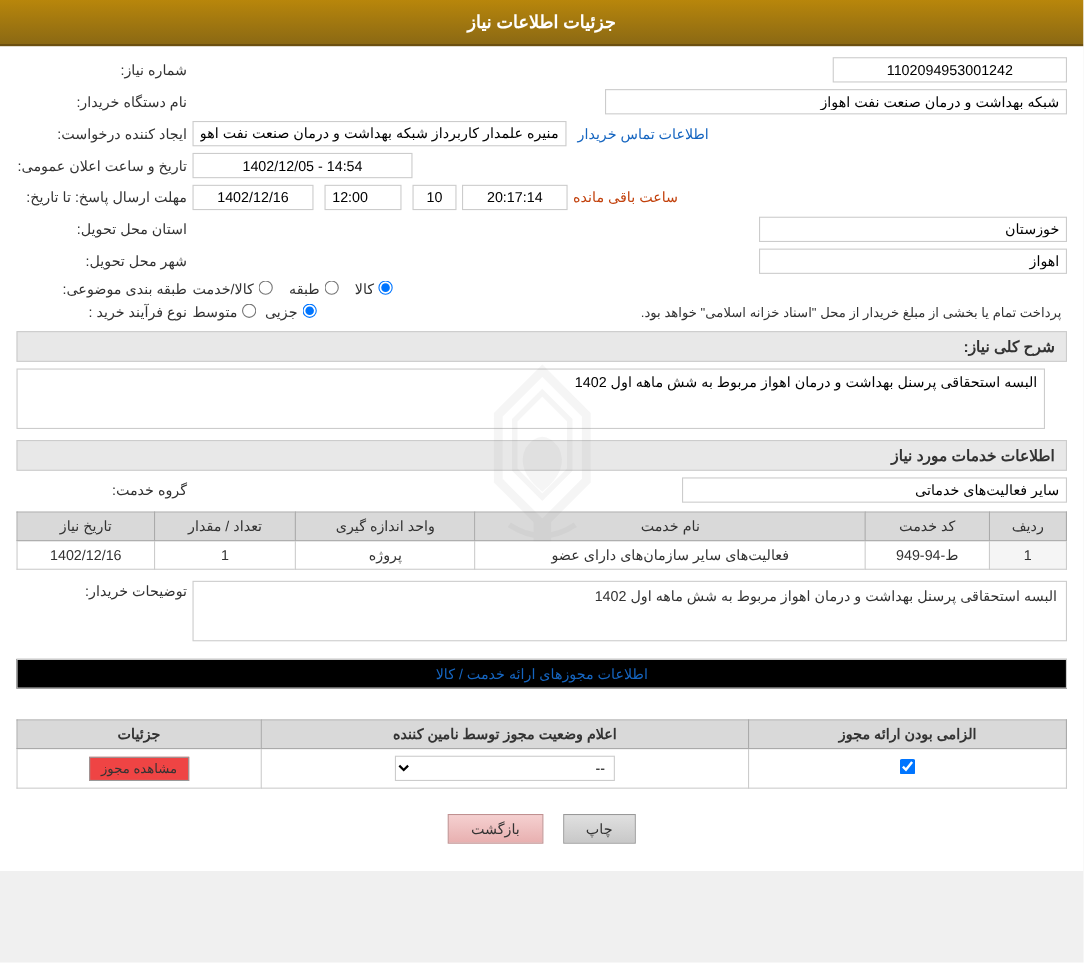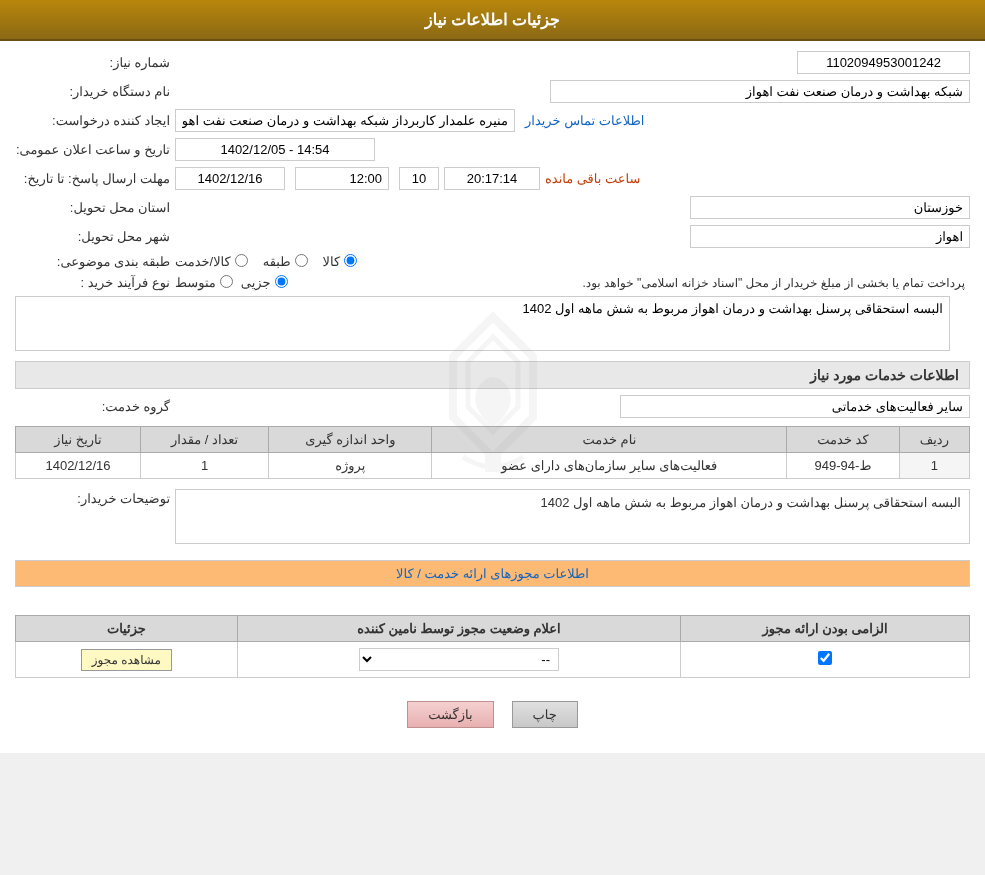--- a/index.html
+++ b/index.html
@@ -152,21 +152,21 @@
       margin: 2px 0 8px 0;
       min-height: 55px;
       background: #fff;
       text-align: right;
       font-size: 13px;
       direction: rtl;
     }
     
     .info-section-header {
       border: 1px solid #ccc;
-      background: #fdba74;
+      background: #000000;
       padding: 5px 10px;
       text-align: center;
       font-size: 13px;
       color: #1565c0;
       margin: 8px 0;
     }
     
     .perm-table {
       width: 100%;
       border-collapse: collapse;
@@ -179,21 +179,21 @@
       padding: 5px 10px;
       text-align: center;
       font-weight: bold;
     }
     .perm-table td {
       border: 1px solid #ccc;
       padding: 6px 10px;
       text-align: center;
     }
     .btn-view {
-      background: #fef9c3;
+      background: #ef4444;
       border: 1px solid #999;
       padding: 3px 10px;
       font-size: 12px;
       font-family: Tahoma, Arial, sans-serif;
       cursor: pointer;
       color: #333;
     }
     .btn-primary {
       background: linear-gradient(to bottom, #e0e0e0, #c8c8c8);
       border: 1px solid #999;
@@ -258,21 +258,21 @@
       <path d="M100 20 L140 60 L140 120 L100 160 L60 120 L60 60 Z" fill="none" stroke="#888" stroke-width="8"></path>
       <path d="M100 40 L125 65 L125 110 L100 135 L75 110 L75 65 Z" fill="none" stroke="#888" stroke-width="5"></path>
       <path d="M85 90 Q100 70 115 90 Q125 110 100 130 Q75 110 85 90Z" fill="#888"></path>
       <path d="M70 160 Q100 180 130 160" fill="none" stroke="#888" stroke-width="5"></path>
       <rect x="92" y="155" width="16" height="20" fill="#888"></rect>
     </svg>
 
     <div class="form-row">
       <span class="form-label">شماره نیاز:</span>
       <div class="form-value">
-        <input class="input-box input-small" type="text" style="width: 173px; direction: ltr; text-align: center;" value="1102094953001242">
+        <input class="input-box input-small" type="text" style="width: 213px; direction: ltr; text-align: center;" value="1102094953001242">
       </div>
     </div>
 
     <div class="form-row">
       <span class="form-label">نام دستگاه خریدار:</span>
       <div class="form-value">
         <input class="input-box" type="text" style="width: 420px;" value="شبکه بهداشت و درمان صنعت نفت اهواز">
       </div>
     </div>
 
@@ -292,21 +292,21 @@
         </div>
       </div>
     </div>
 
     <div class="form-row">
       <span class="form-label">مهلت ارسال پاسخ: تا تاریخ:</span>
       <div class="form-value">
         <div style="display:flex; align-items:center; flex-direction:row-reverse; gap:5px;">
           <input class="input-box" type="text" style="width: 110px; direction: ltr; text-align: center;" value="1402/12/16">
           <span style="font-size:13px;"></span>
-          <input class="input-box" type="text" style="width: 94px; direction: ltr; text-align: right;" value="12:00">
+          <input class="input-box" type="text" style="width: 70px; direction: ltr; text-align: left;" value="12:00">
           <span style="font-size:13px;"></span>
           <input class="input-box" type="text" style="width: 40px; direction: ltr; text-align: center;" value="10">
           <input class="input-box" type="text" style="width: 96px; direction: ltr; text-align: center;" value="20:17:14">
           <span class="remaining-time">ساعت باقی مانده</span>
         </div>
       </div>
     </div>
 
     <div class="form-row">
       <span class="form-label">استان محل تحویل:</span>
@@ -352,20 +352,23 @@
           </div>
           <div class="radio-item">
             <label>جزیی</label>
             <input type="radio" name="purchase_type" checked="" style="">
           </div>
           <span class="purchase-text">پرداخت تمام یا بخشی از مبلغ خریدار از محل "اسناد خزانه اسلامی" خواهد بود.</span>
         </div>
       </div>
     </div>
 
+    <div class="section-title">
+      <span>شرح کلی نیاز:</span>
+    </div>
     <div class="description-box">
       <textarea class="desc-textarea" style="width: calc(100% - 20px); margin-right: 20px;">البسه استحقاقی پرسنل بهداشت و درمان اهواز مربوط به شش ماهه اول 1402</textarea>
     </div>
 
     <div class="section-title">اطلاعات خدمات مورد نیاز</div>
 
     <div class="form-row" style="margin-bottom:8px;">
       <span class="form-label">گروه خدمت:</span>
       <div class="form-value">
         <input class="input-box" type="text" style="width: 350px;" value="سایر فعالیت‌های خدماتی">

